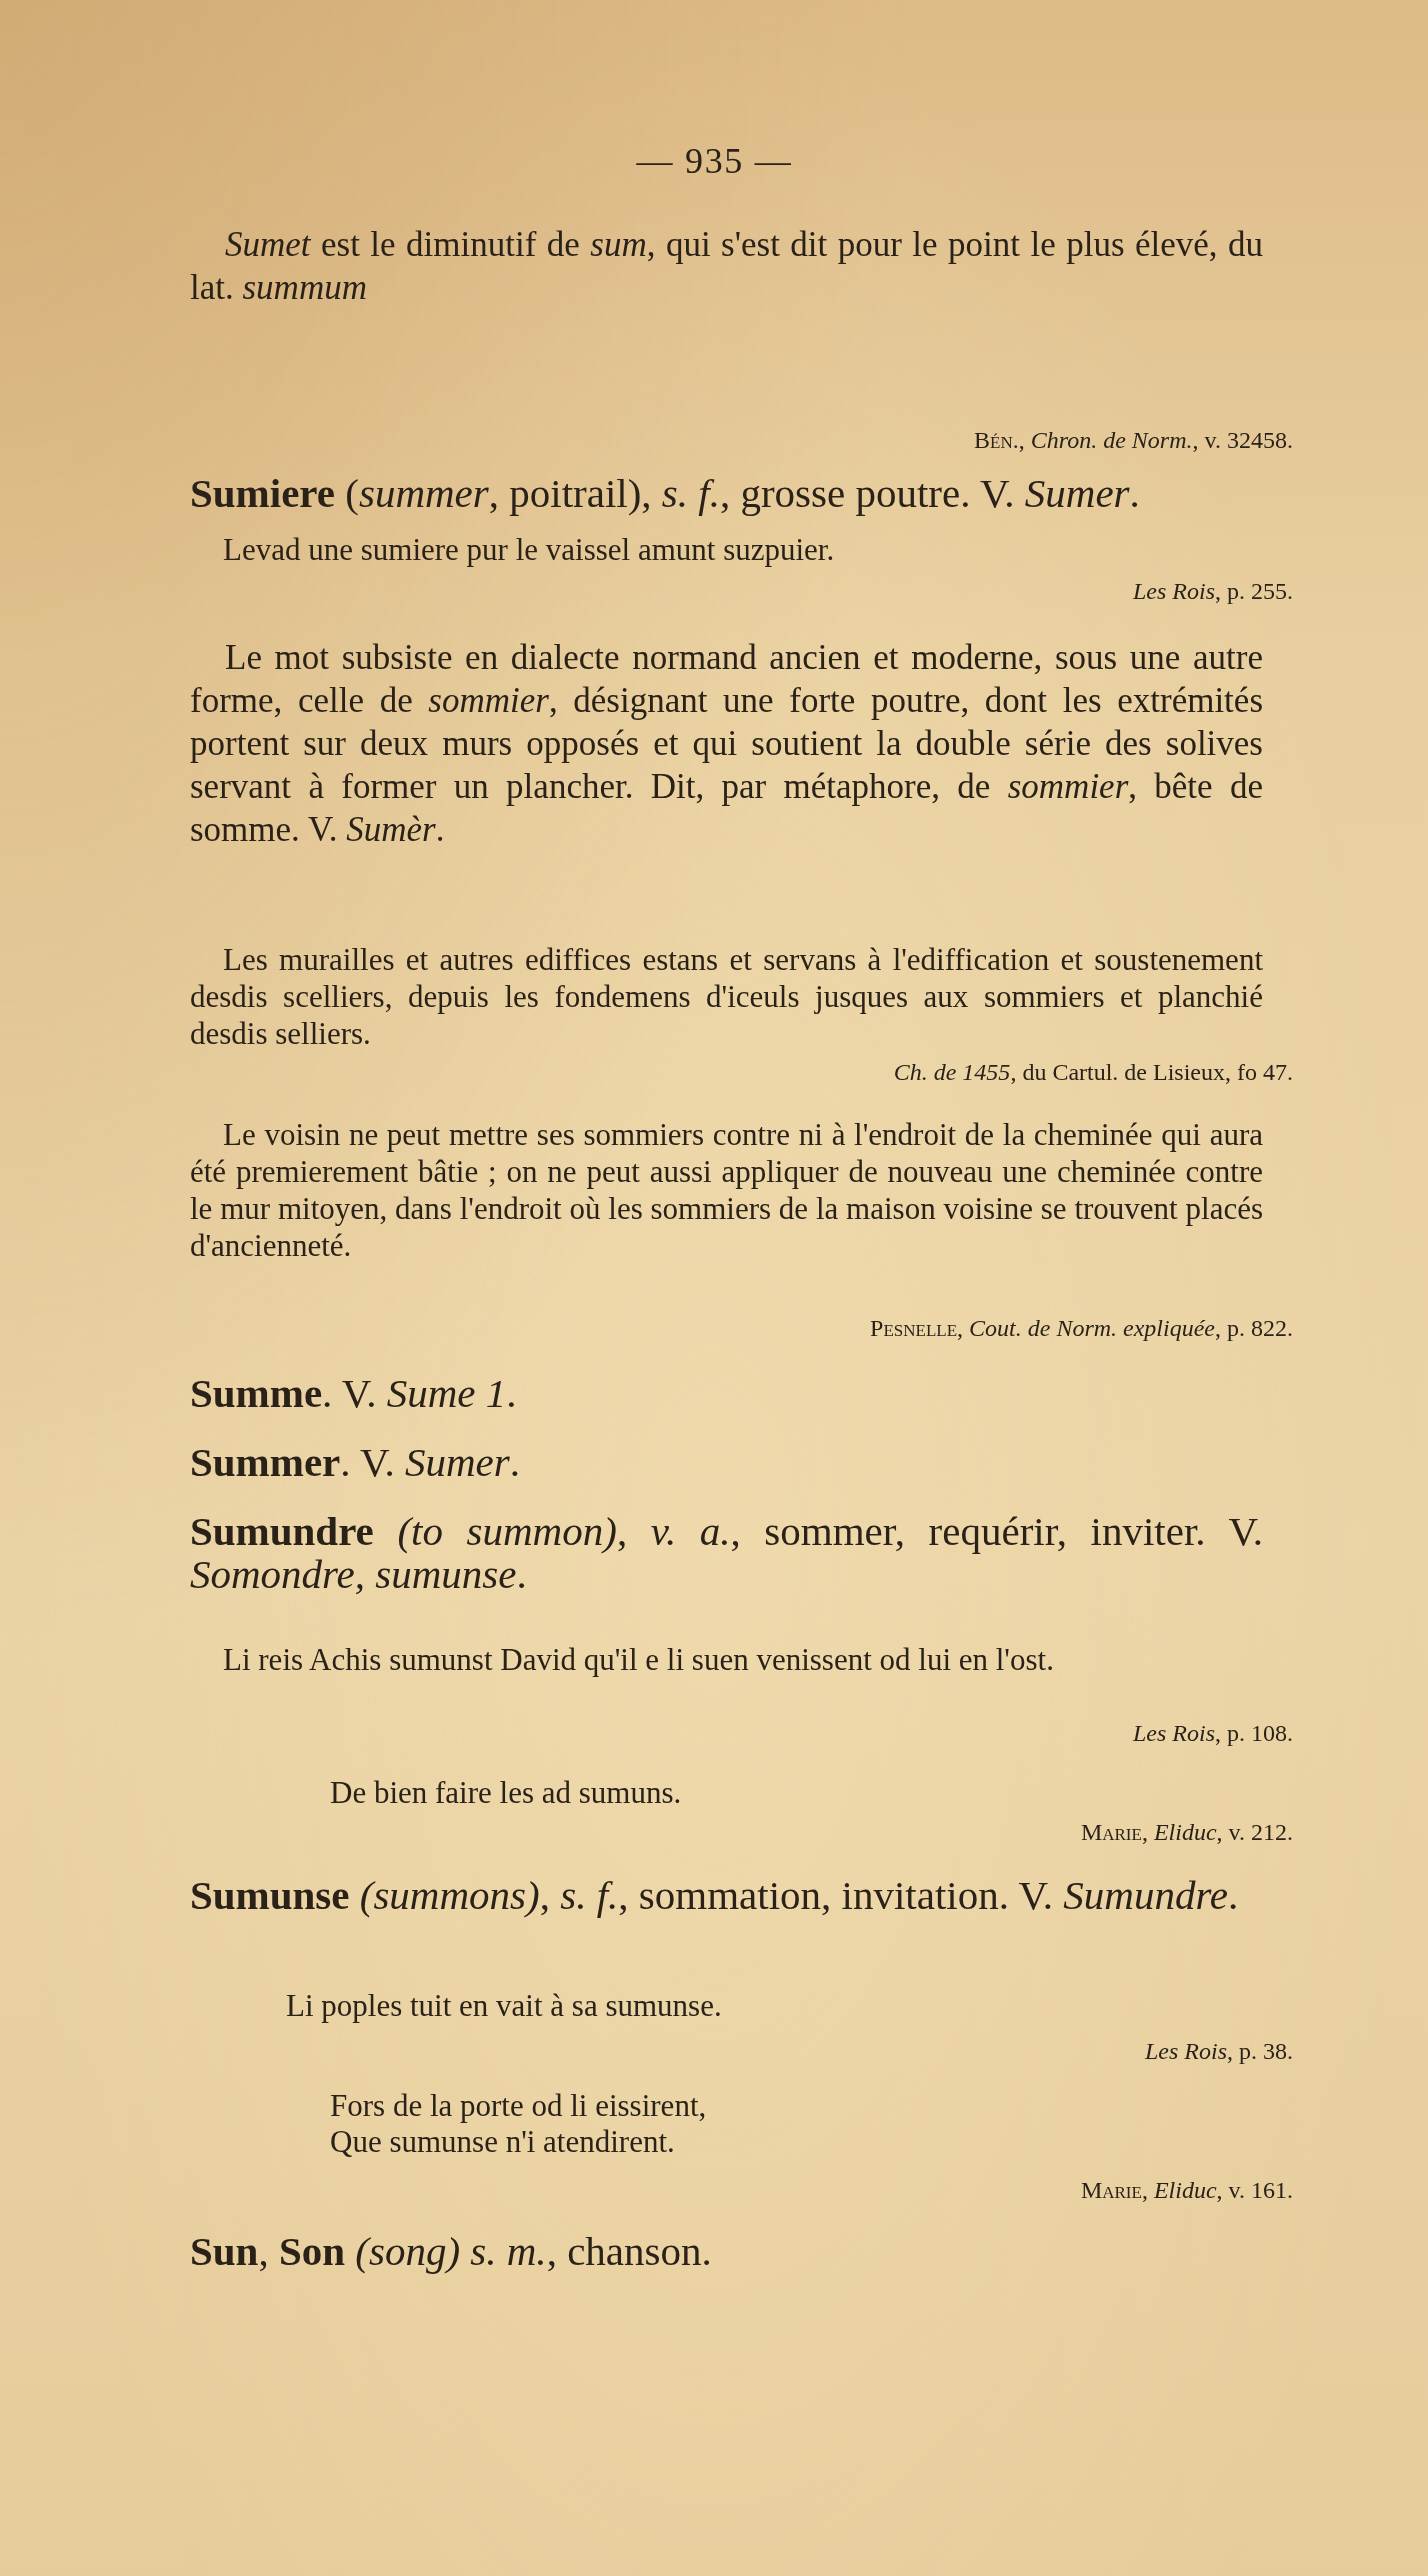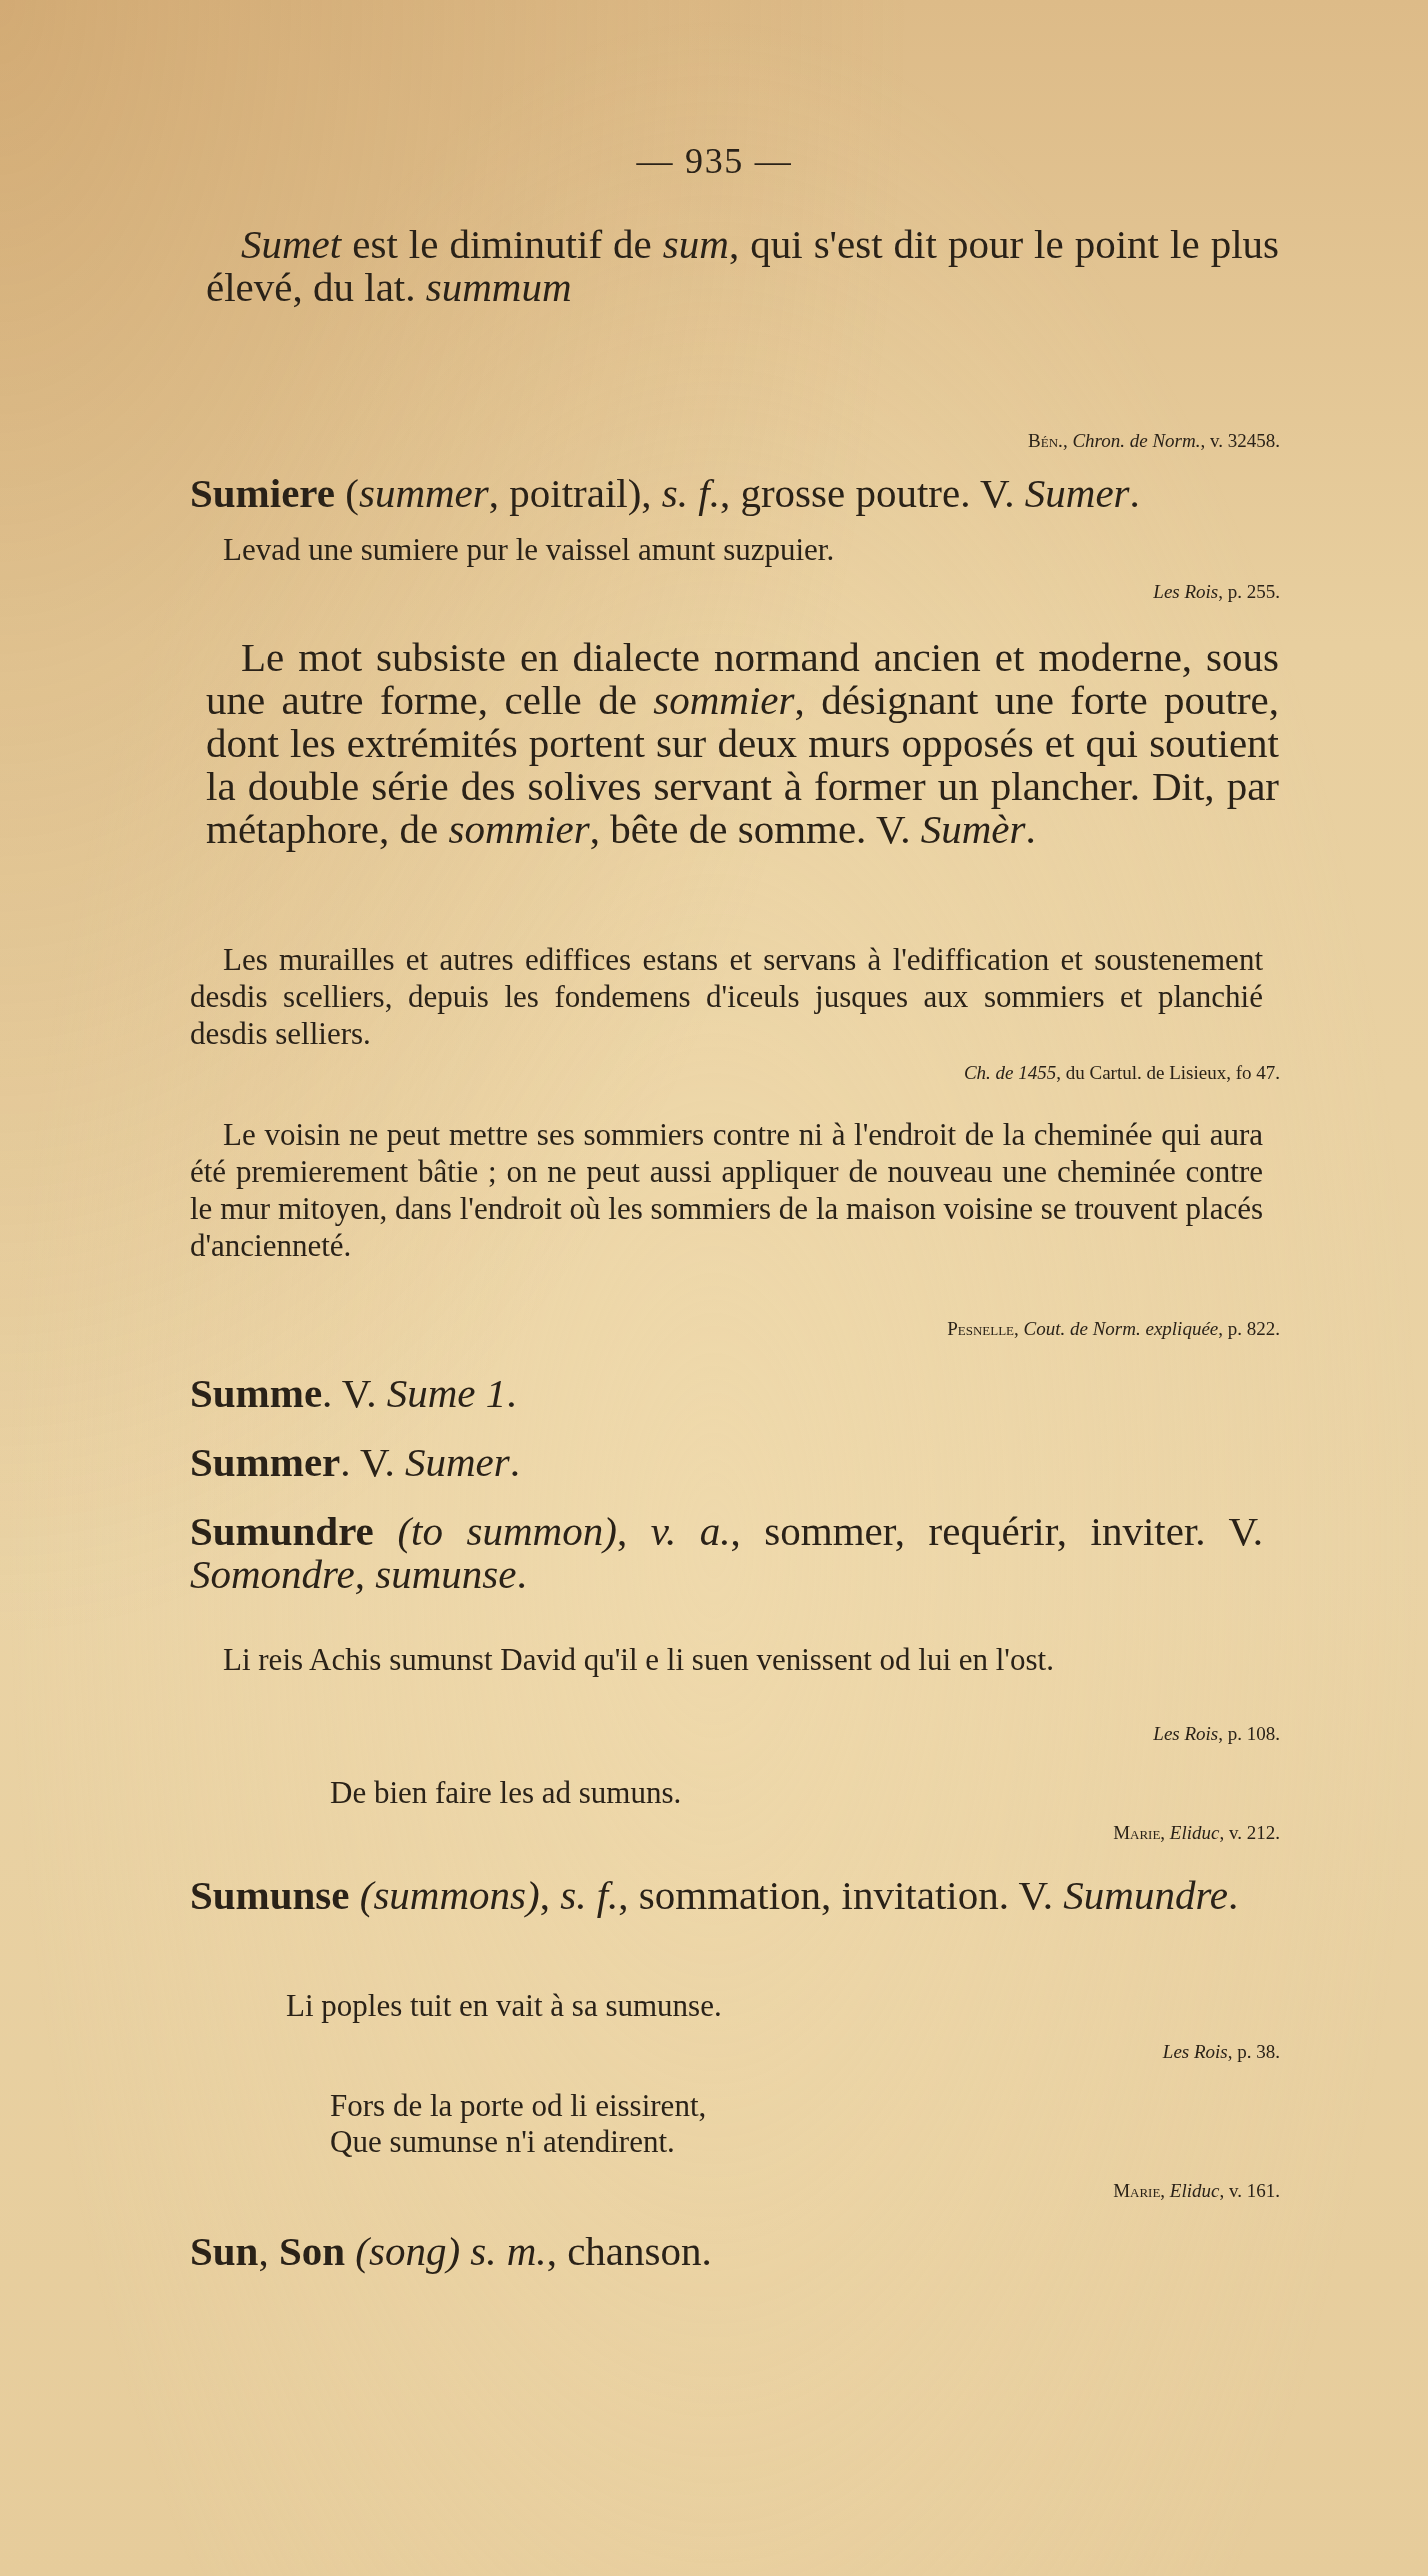--- a/index.html
+++ b/index.html
@@ -12,26 +12,26 @@
       linear-gradient(180deg, #ddbb88 0%, #e8cf9f 25%, #ead3a5 60%, #e6cc9b 100%);
     font-family: "Liberation Serif", "DejaVu Serif", serif;
     color: #2a2218;
     position: relative;
   }
   .page { position: absolute; left: 0; top: 0; width: 1429px; height: 2576px; }
   .folio {
     position: absolute; left: 0; right: 0; top: 140px; text-align: center;
     font-size: 36px; letter-spacing: 1.7px;
   }
-  .blk { position: absolute; left: 190px; width: 1073px; font-size: 41px; line-height: 43px; text-align: justify; margin-left: 16px; }
+  .blk { position: absolute; left: 190px; width: 1073px; font-size: 35px; line-height: 43px; text-align: justify; }
   .blk.ind { text-indent: 35px; }
   .ent { position: absolute; left: 190px; width: 1073px; font-size: 41px; line-height: 43px; text-align: justify; }
   .quote { position: absolute; font-size: 31px; line-height: 36px; }
   .qp { position: absolute; left: 190px; width: 1073px; font-size: 31px; line-height: 36px; text-align: justify; text-indent: 33px; }
-  .src { position: absolute; right: 149px; font-size: 19px; line-height: 33px; text-align: right; white-space: nowrap; }
+  .src { position: absolute; right: 136px; font-size: 24px; line-height: 33px; text-align: right; white-space: nowrap; }
   .sc { font-variant: small-caps; }
   b { font-weight: bold; }
   i { font-style: italic; }
 </style>
 </head>
 <body>
 
 <div class="page">
 
   <div class="folio">— 935 —</div>

